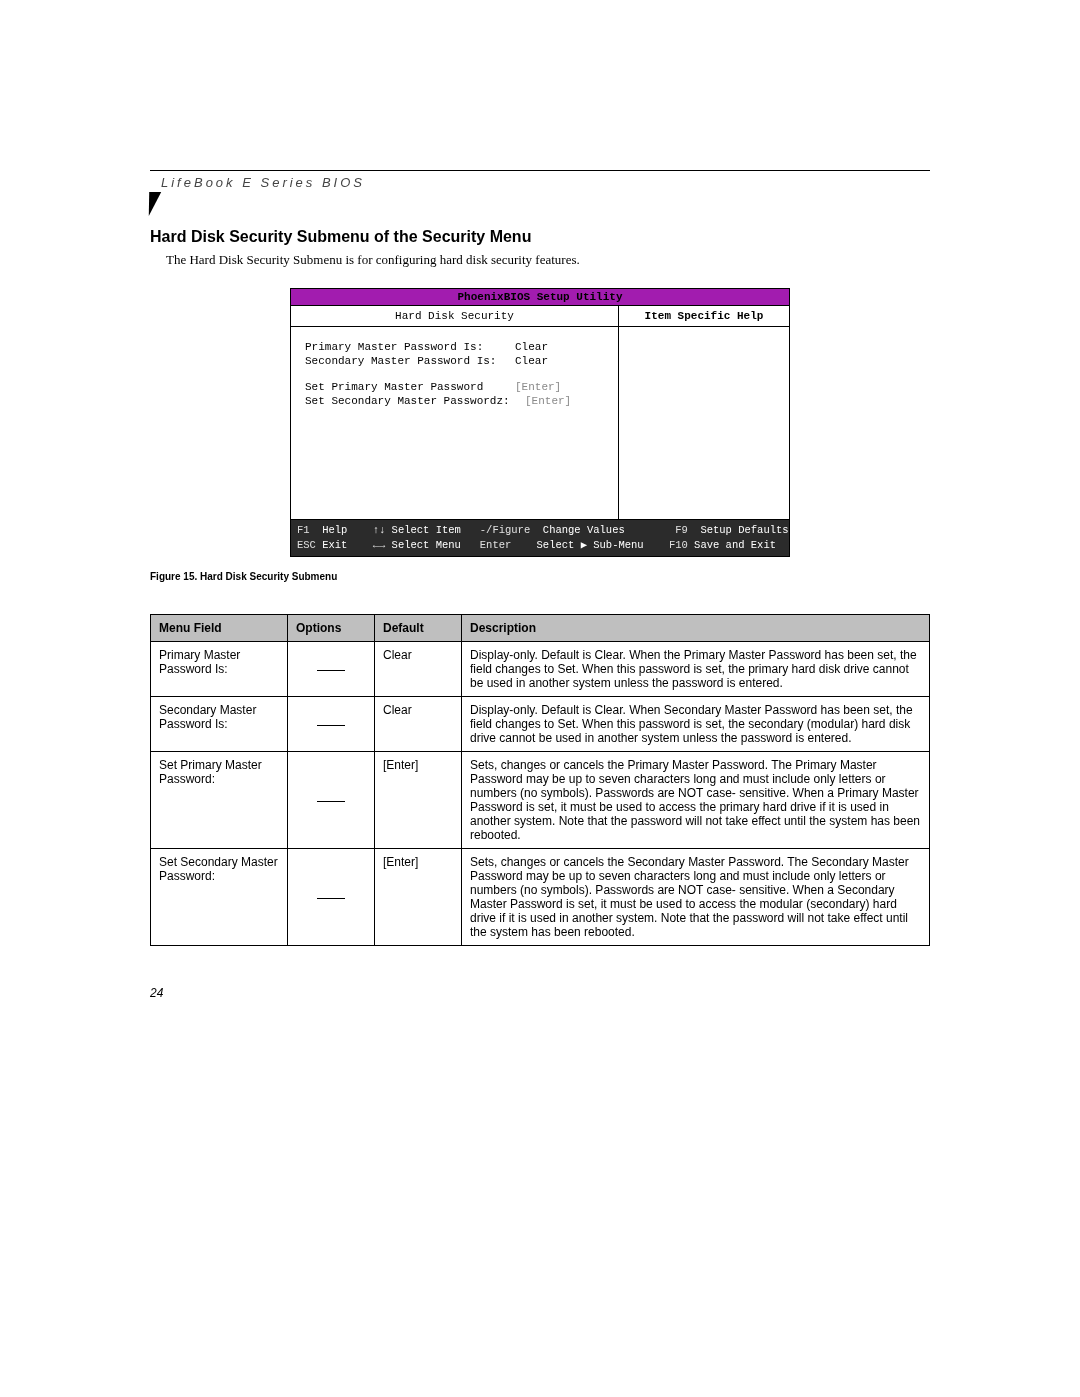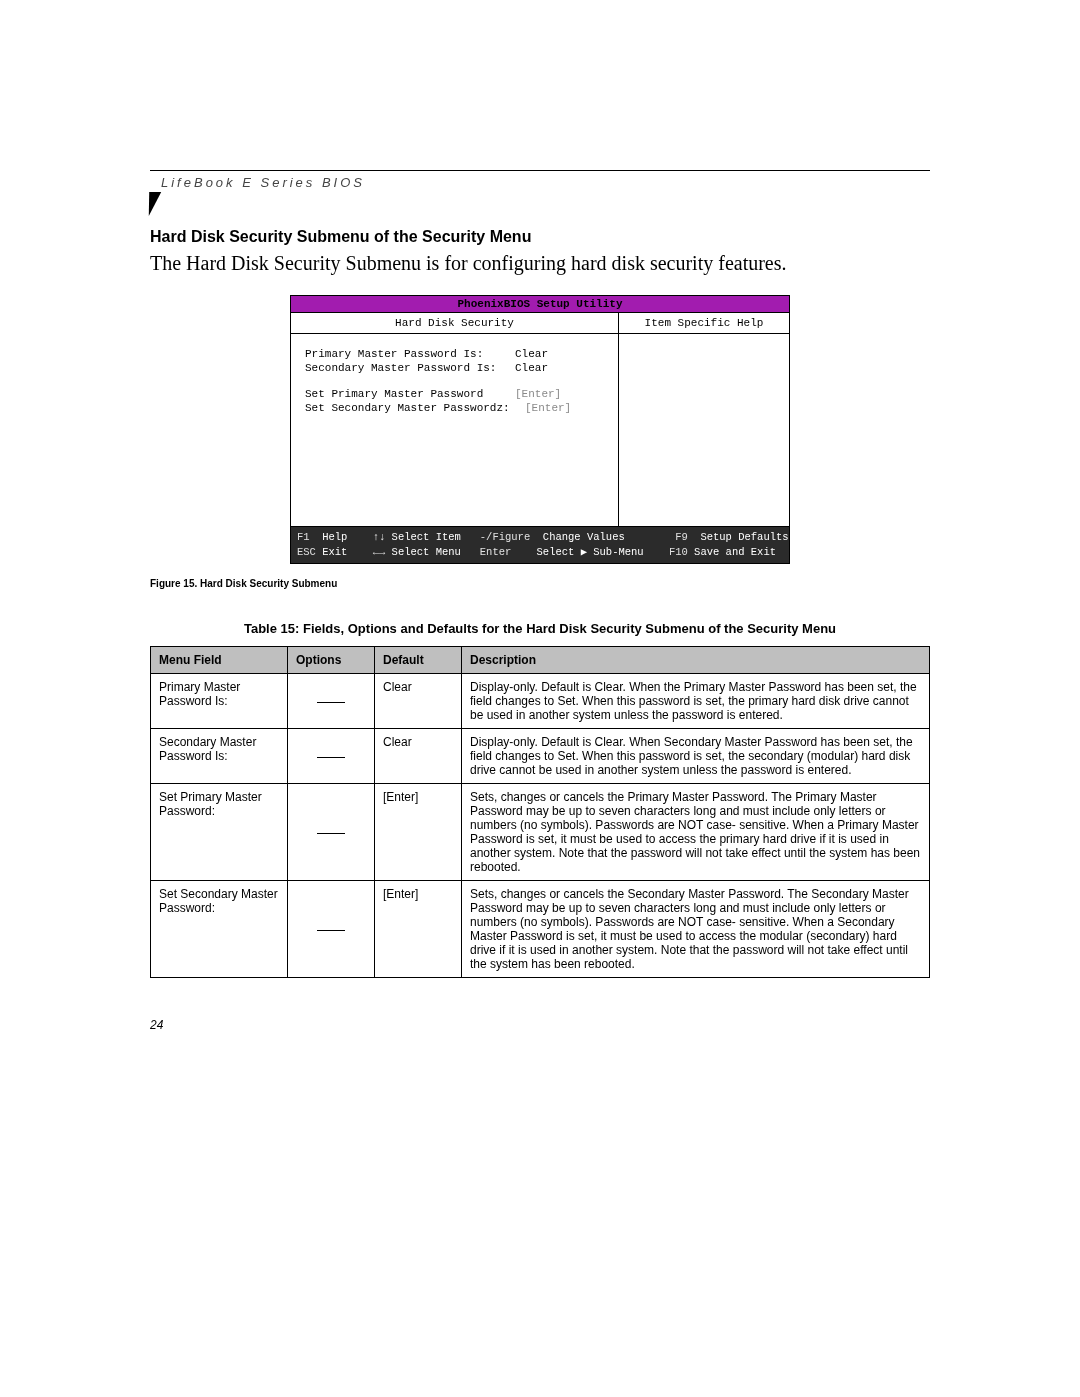--- a/index.html
+++ b/index.html
@@ -36,22 +36,22 @@
     margin-left: -4px;
     margin-bottom: 12px;
   }
   h2.section-title {
     font-family: Arial, Helvetica, sans-serif;
     font-weight: bold;
     font-size: 16px;
     margin: 0 0 6px 0;
   }
   p.intro {
-    font-size: 20px;
-    margin: 0 0 20px 0;
+    font-size: 13px;
+    margin: 0 0 20px 16px;
   }
   
   .bios {
     width: 498px;
     margin: 0 auto 14px auto;
     border: 1px solid #000;
     font-family: "Courier New", monospace;
     font-size: 11px;
     background: #fff;
   }
@@ -82,20 +82,21 @@
   .bios .left {
     flex: 1;
     border-right: 1px solid #000;
     display: flex;
     flex-direction: column;
   }
   .bios .right {
     width: 170px;
     display: flex;
     flex-direction: column;
+    font-weight: bold;
   }
   .bios .colhead {
     text-align: center;
     padding: 4px 0;
     border-bottom: 1px solid #000;
   }
   .bios .content {
     padding: 14px 10px 10px 14px;
     flex: 1;
   }
@@ -187,21 +188,20 @@
       <div class="right">
         <div class="colhead">Item Specific Help</div>
         <div class="content"></div>
       </div>
     </div>
     <div class="footer"><span class="k">F1</span>  <span>Help</span>    <span class="k">↑↓</span> <span>Select Item</span>   <span class="k">-/Figure</span>  <span>Change Values</span>        <span class="k">F9</span>  <span>Setup Defaults</span>
 <span class="k">ESC</span> <span>Exit</span>    <span class="k">←→</span> <span>Select Menu</span>   <span class="k">Enter</span>    <span>Select ▶ Sub-Menu</span>    <span class="k">F10</span> <span>Save and Exit</span></div>
   </div>
 
   <div class="figcap">Figure 15.   Hard Disk Security Submenu</div>
-  <div class="tablecap">Table 15: Fields, Options and Defaults for the Hard Disk Security Submenu of the Security Menu</div>
 
   <table class="fields">
     <thead>
       <tr>
         <th style="width:120px">Menu Field</th>
         <th style="width:70px">Options</th>
         <th style="width:70px">Default</th>
         <th>Description</th>
       </tr>
     </thead>

